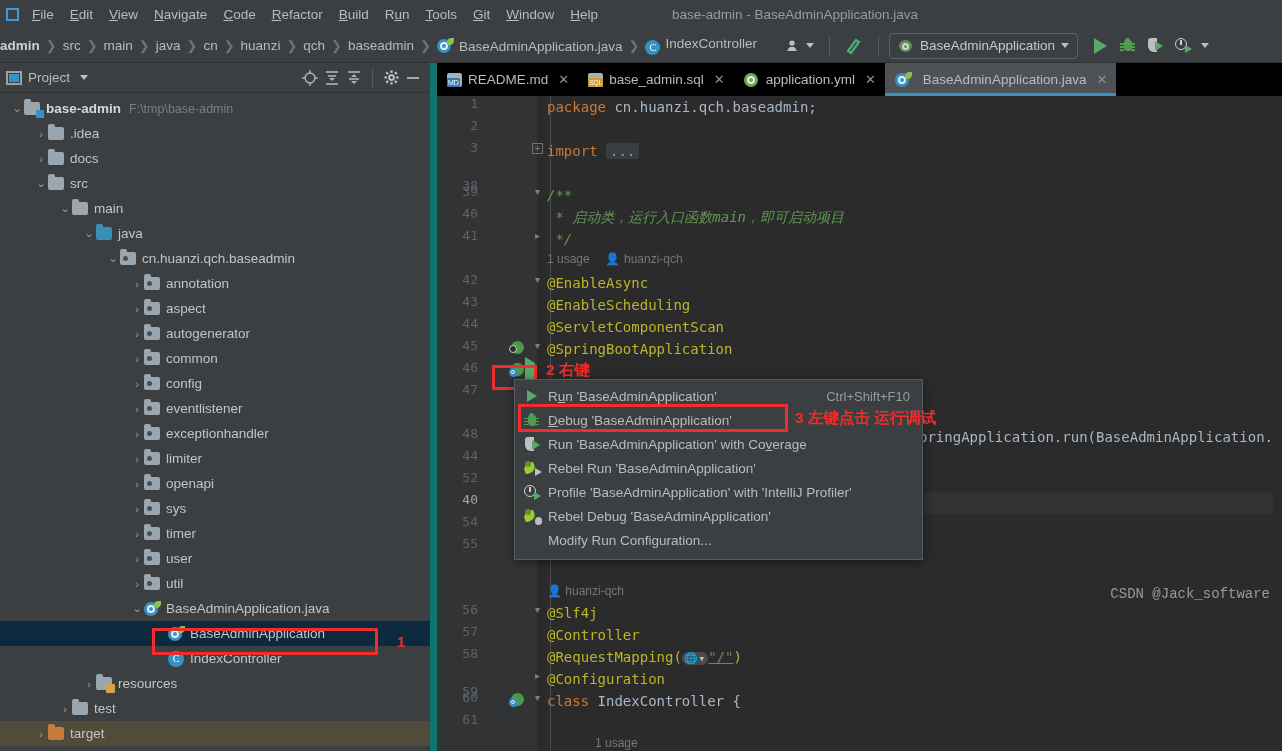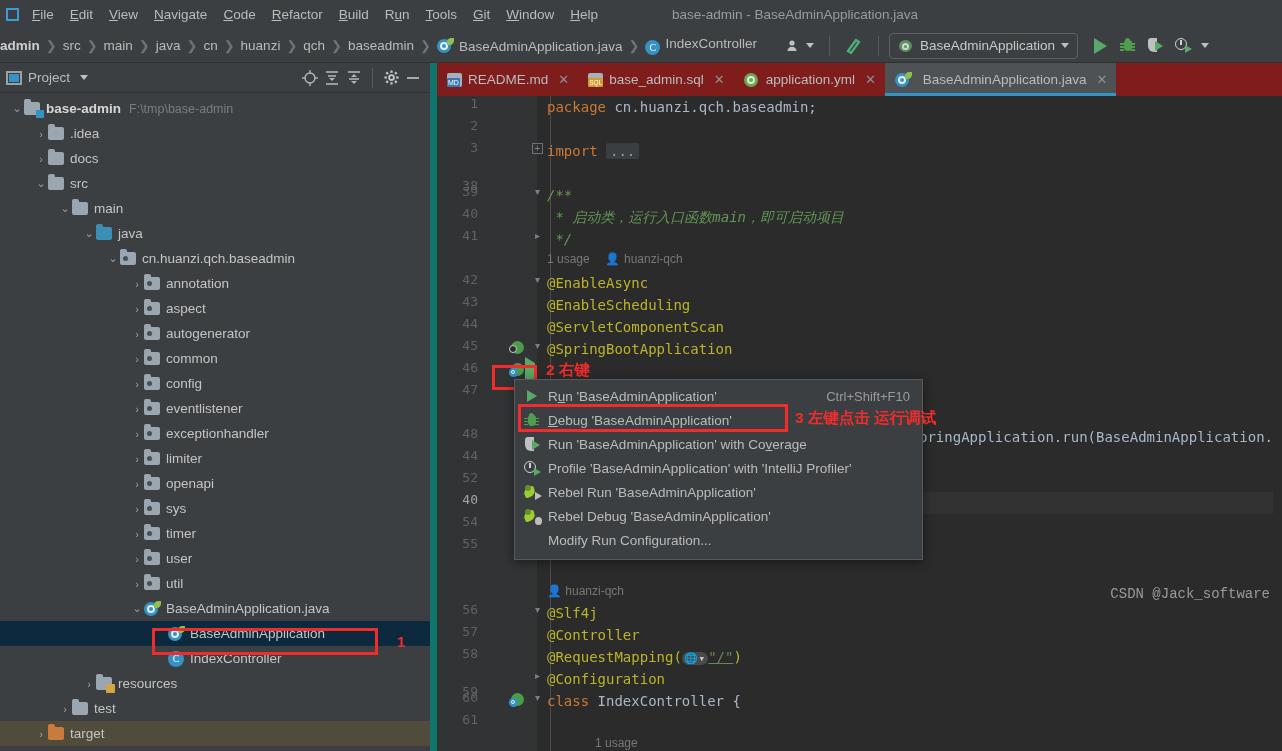--- a/index.html
+++ b/index.html
@@ -107,21 +107,21 @@
   .file-ico-spring .leaf { position:absolute;right:-1px;top:0px;width:7px;height:7px;background:#8cc152;border-radius:60% 0 60% 0; }
   .file-ico-c { width:16px;height:16px;margin-right:6px;flex:0 0 16px;border-radius:50%;background:#3592c4;color:#fff;font-size:10px;text-align:center;line-height:16px;font-family:"Liberation Serif",serif; }
 
   .anno-box { position:absolute; border:3px solid #f12c2c; pointer-events:none; }
   .anno-num { position:absolute; color:#f12c2c; font-size:15px; font-weight:bold; }
   .anno-cn { position:absolute; color:#f12c2c; font-size:15.5px; font-weight:bold; white-space:nowrap; }
 
   
   .tabs {
     position:absolute; left:437px; top:63px; width:845px; height:33px;
-    background:#7f1d1d; display:flex; align-items:flex-end;
+    background:#000000; display:flex; align-items:flex-end;
   }
   .tab { height:33px; display:flex; align-items:center; padding:0 9px 0 10px; gap:6px;
          color:#bbbbbb; font-size:13.5px; cursor:default; position:relative; }
   .tab.active { background:#4e5254; }
   .tab.active:after{content:"";position:absolute;left:0;right:0;bottom:0;height:3px;background:#3592c4;}
   .tab .x { color:#8d9194; font-size:13px; margin-left:4px; }
   .md-ico { width:15px;height:14px;background:#a5b0b8;border-radius:2px;position:relative;flex:0 0 15px;}
   .md-ico span{position:absolute;left:0;bottom:0;background:#3b76b5;color:#fff;font-size:7px;line-height:7px;padding:1px 1px;border-radius:1px;}
   .sql-ico { width:15px;height:14px;background:#a5b0b8;border-radius:2px;position:relative;flex:0 0 15px;}
   .sql-ico span{position:absolute;left:0;bottom:0;background:#d39b2d;color:#fff;font-size:6.5px;line-height:7px;padding:1px;border-radius:1px;}
@@ -673,37 +673,37 @@
       <span class="ic">
           <span class="shield">
             <span class="s"></span>
             <span class="t"></span>
           </span>
         </span>
       <span>Run 'BaseAdminApplication' with Co<span class="u">v</span>erage</span>
     </div>
     <div class="item">
       <span class="ic">
+          <span class="rebel">
+            <span class="r1"></span>
+            <span class="r2"></span>
+            <span class="t"></span>
+          </span>
+        </span>
+      <span>Rebel Run 'BaseAdminApplication'</span>
+    </div>
+    <div class="item">
+      <span class="ic">
           <span class="clock">
             <span class="o"></span>
             <span class="h"></span>
             <span class="t"></span>
           </span>
         </span>
       <span>Profile 'BaseAdminApplication' with 'IntelliJ Profiler'</span>
-    </div>
-    <div class="item">
-      <span class="ic">
-          <span class="rebel">
-            <span class="r1"></span>
-            <span class="r2"></span>
-            <span class="t"></span>
-          </span>
-        </span>
-      <span>Rebel Run 'BaseAdminApplication'</span>
     </div>
     <div class="item">
       <span class="ic">
           <span class="rebel">
             <span class="r1"></span>
             <span class="r2"></span>
             <span class="tb"></span>
           </span>
         </span>
       <span>Rebel Debug 'BaseAdminApplication'</span>

